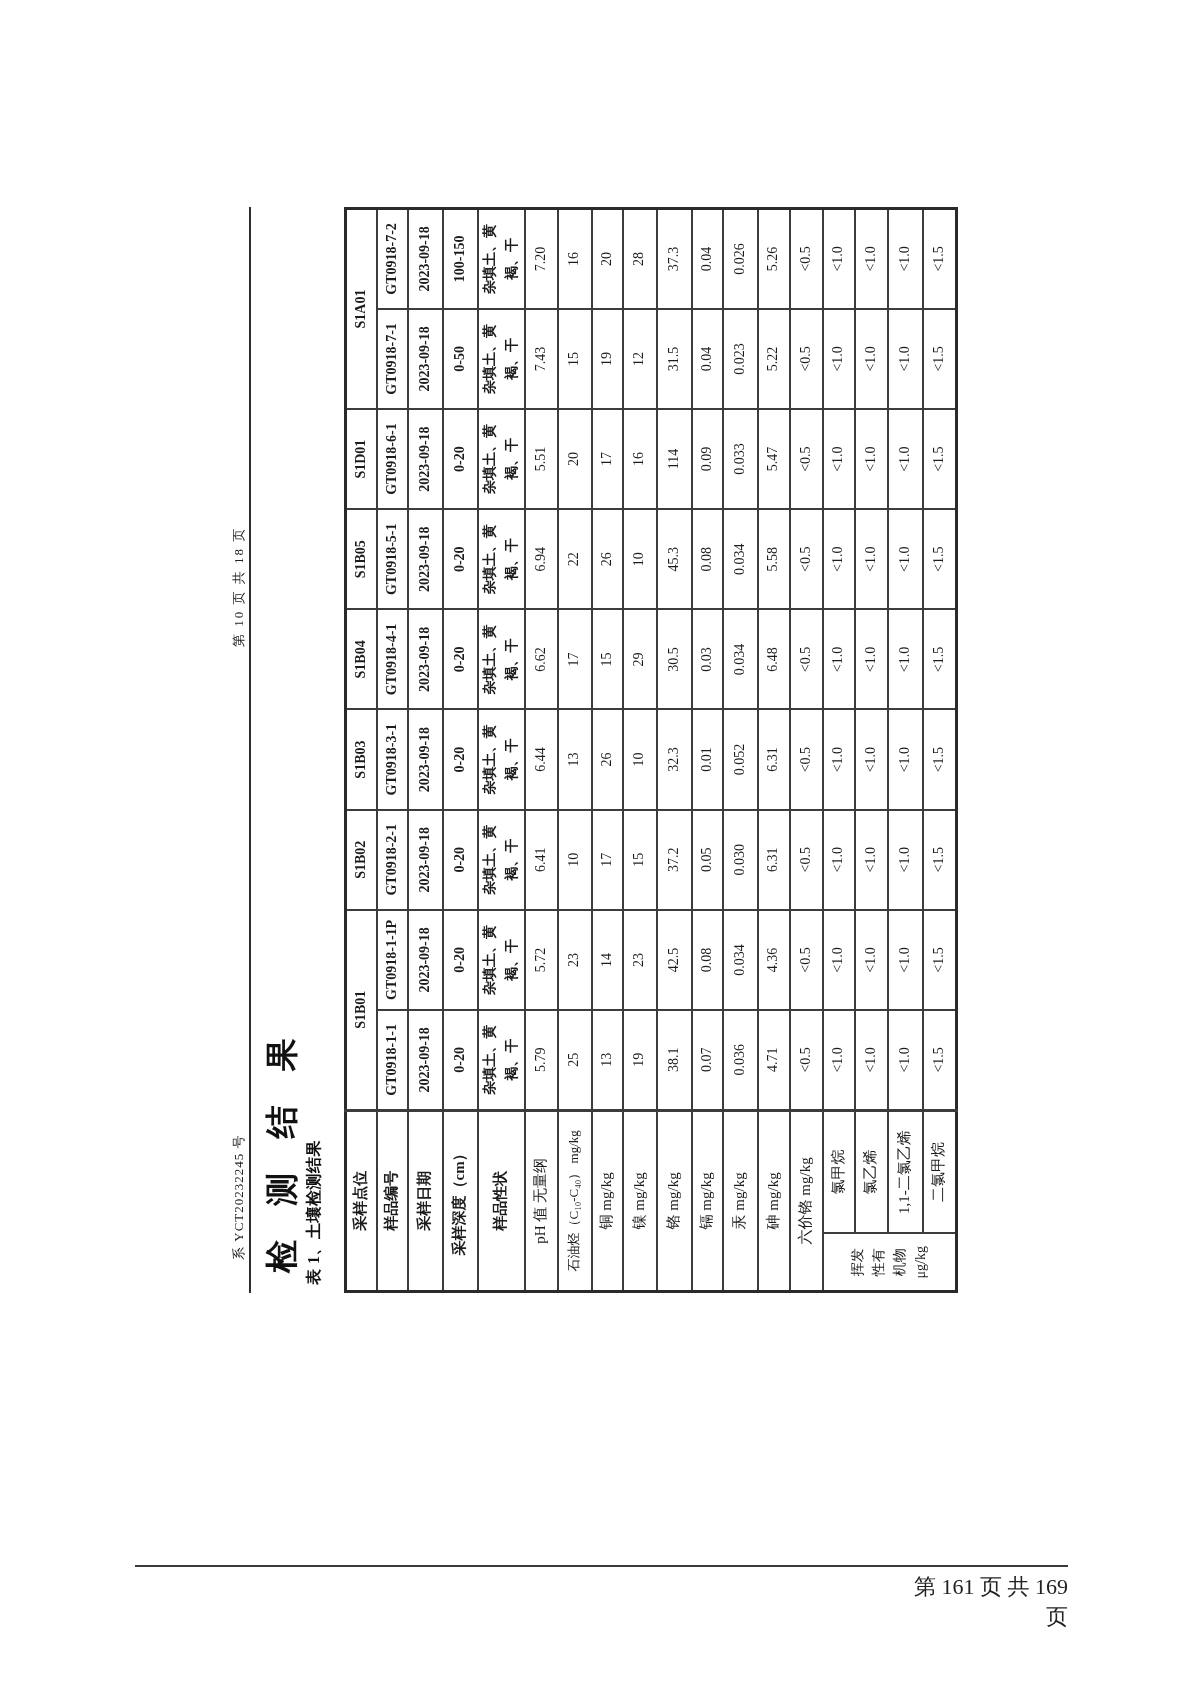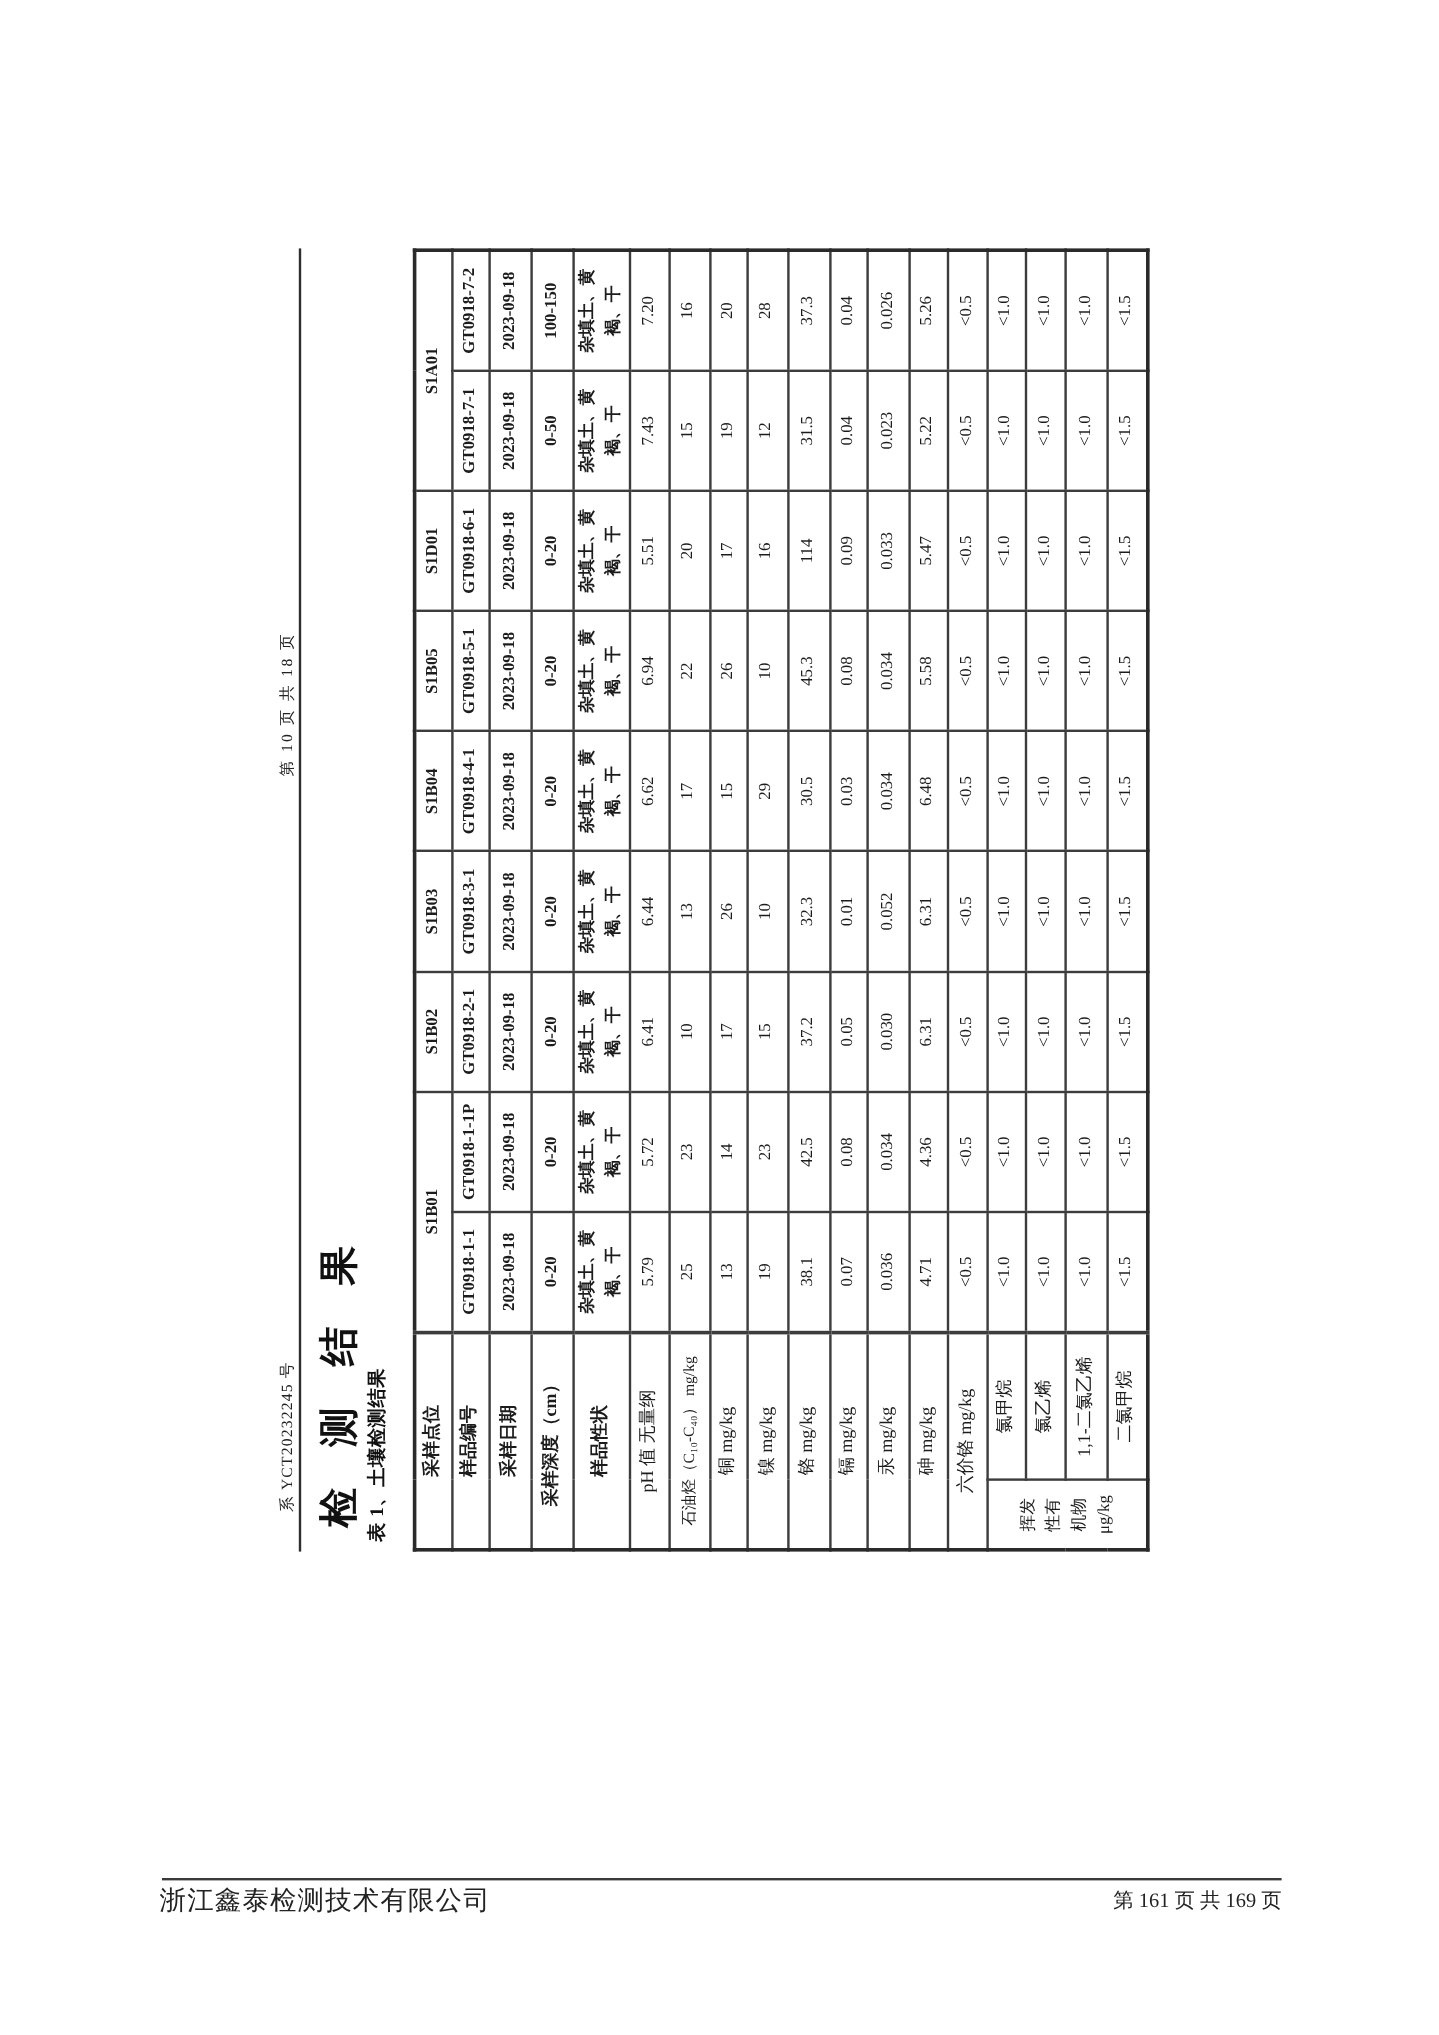--- a/index.html
+++ b/index.html
@@ -44,21 +44,21 @@
   table.results{border:3px solid #2a2a2a;}
   table.results .lab{font-size:15px;}
   table.results .bold{font-weight:bold;}
   table.results .labsep{border-right-width:3px;}
   table.results .small{font-size:13px;padding:0 2px;}
   table.results .shape{padding:0 10px;line-height:1.55;}
   table.results .voc-group{font-size:14px;padding:0 8px;line-height:1.5;}
   
   .pg-footer-rule{position:absolute;left:135px;top:1565px;width:933px;height:2px;background:#3a3a3a;}
   .pg-footer-company{position:absolute;left:133px;top:1569px;font-size:22px;color:#222;letter-spacing:1px;}
-  .pg-footer-page{position:absolute;left:896px;top:1572px;width:172px;font-size:17px;color:#222;text-align:right;}
+  .pg-footer-page{position:absolute;left:896px;top:1572px;width:172px;font-size:22px;color:#222;text-align:right;}
 </style>
 </head>
 <body>
 
 <div class="sheet">
 
   <div class="rotated">
 
     <div class="ls-header">
       <span class="hdr-left">系 YCT20232245 号</span>
@@ -298,16 +298,15 @@
             <td>&lt;1.5</td>
             <td>&lt;1.5</td>
             <td>&lt;1.5</td>
           </tr>
         </tbody>
     </table>
 
   </div>
 
   <div class="pg-footer-rule"></div>
-  <div class="pg-footer-company">浙江鑫泰检测技术有限公司</div>
   <div class="pg-footer-page">第 161 页 共 169 页</div>
 
 </div>
 
 </body></html>

